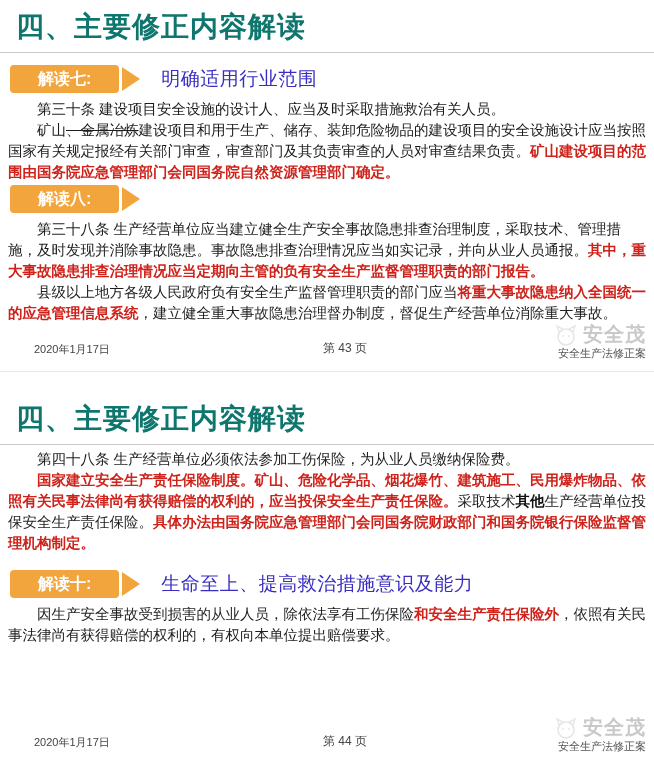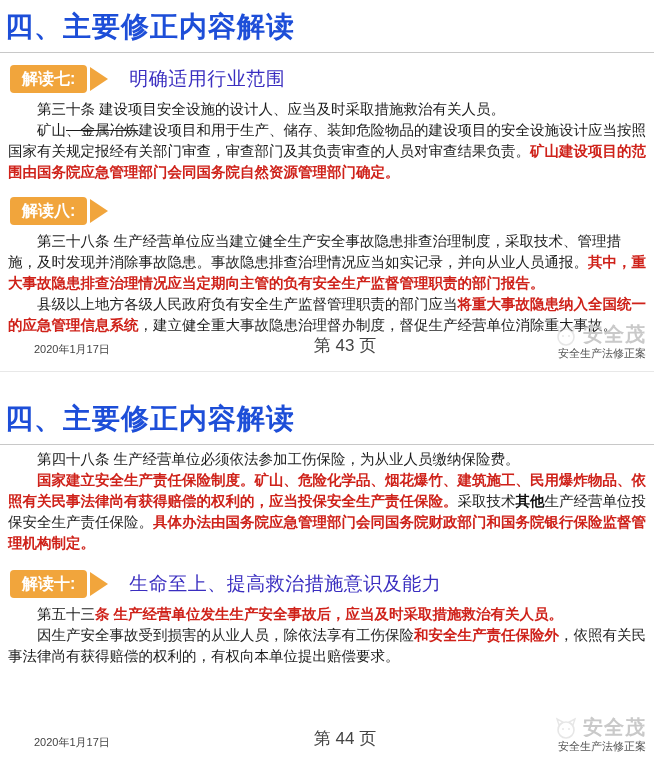--- a/index.html
+++ b/index.html
@@ -13,43 +13,43 @@
   .slide{
     position:relative;
     width:654px;
     box-sizing:border-box;
     background:#ffffff;
   }
   .slide-1{height:372px;border-bottom:1px solid #e8e8e8;}
   .slide-2{height:392px;}
   .slide-title{
     margin:0;
-    padding:10px 0 6px 5px;
+    padding:10px 0 6px 16px;
     font-size:28px;
     line-height:34px;
     font-weight:bold;
-    color:#1d4ed8;
+    color:#0f766e;
     letter-spacing:1px;
   }
   .title-rule{
     height:1px;background:#9a9a9a;opacity:.55;
     margin:2px 0 0 0;border:none;width:654px;
   }
   .section-header{
     display:flex;align-items:center;
     margin:12px 0 6px 10px;
   }
   .badge{
     position:relative;
     background:#f1a53c;
     color:#ffffff;
     font-weight:bold;
     font-size:16px;
     line-height:28px;
-    padding:0 12px;
+    padding:0 28px;
     border-radius:4px;
     flex:0 0 auto;
   }
   .badge::after{
     content:"";
     position:absolute;
     left:100%;top:50%;
     transform:translateY(-50%);
     margin-left:3px;
     border-left:18px solid #f1a53c;
@@ -77,21 +77,21 @@
     position:absolute;
     left:0;right:0;bottom:6px;
     height:48px;
   }
   .footer-date{
     position:absolute;left:34px;bottom:8px;
     font-size:11px;color:#444;
   }
   .footer-page{
     position:absolute;left:0;right:0;bottom:8px;
-    text-align:center;font-size:17px;color:#444;margin-left:36px;
+    text-align:center;font-size:12px;color:#444;margin-left:36px;
   }
   .watermark{
     position:absolute;right:8px;bottom:4px;
     text-align:right;
   }
   .wm-row{
     display:flex;align-items:center;justify-content:flex-end;
   }
   .wm-logo{width:30px;height:22px;opacity:.45;margin-right:2px;}
   .wm-brand{
@@ -112,21 +112,21 @@
   <div class="section-header">
     <span class="badge">解读七:</span>
     <h2 class="section-heading">明确适用行业范围</h2>
   </div>
 
   <div class="body-text">
     <p><span>第三十条  建设项目安全设施的设计人、应当及时采取措施救治有关人员。</span></p>
     <p><span>矿山</span><span class="strike">、金属冶炼</span><span>建设项目和用于生产、储存、装卸危险物品的建设项目的安全设施设计应当按照国家有关规定报经有关部门审查，审查部门及其负责审查的人员对审查结果负责。</span><span class="red-b">矿山建设项目的范围由国务院应急管理部门会同国务院自然资源管理部门确定。</span></p>
   </div>
 
-  <div class="section-header" style="margin-top:14px;">
+  <div class="section-header" style="margin-top:2px;">
     <span class="badge">解读八:</span>
   </div>
 
   <div class="body-text">
     <p><span>第三十八条  生产经营单位应当建立健全生产安全事故隐患排查治理制度，采取技术、管理措施，及时发现并消除事故隐患。事故隐患排查治理情况应当如实记录，并向从业人员通报。</span><span class="red-b">其中，重大事故隐患排查治理情况应当定期向主管的负有安全生产监督管理职责的部门报告。</span></p>
     <p><span>县级以上地方各级人民政府负有安全生产监督管理职责的部门应当</span><span class="red-b">将重大事故隐患纳入全国统一的应急管理信息系统</span><span>，建立健全重大事故隐患治理督办制度，督促生产经营单位消除重大事故。</span></p>
   </div>
 
   <div class="footer">
     <span class="footer-date">2020年1月17日</span>
@@ -156,21 +156,20 @@
     <p><span>第四十八条  生产经营单位必须依法参加工伤保险，为从业人员缴纳保险费。</span></p>
     <p><span class="red-b">国家建立安全生产责任保险制度。矿山、危险化学品、烟花爆竹、建筑施工、民用爆炸物品、依照有关民事法律尚有获得赔偿的权利的，应当投保安全生产责任保险。</span><span>采取技术</span><span class="blk-b">其他</span><span>生产经营单位投保安全生产责任保险。</span><span class="red-b">具体办法由国务院应急管理部门会同国务院财政部门和国务院银行保险监督管理机构制定。</span></p>
   </div>
 
   <div class="section-header" style="margin-top:16px;">
     <span class="badge">解读十:</span>
     <h2 class="section-heading">生命至上、提高救治措施意识及能力</h2>
   </div>
 
   <div class="body-text">
-    <p><span>第五十三</span><span class="red-b">条 生产经营单位发生生产安全事故后，应当及时采取措施救治有关人员。</span></p>
     <p><span>因生产安全事故受到损害的从业人员，除依法享有工伤保险</span><span class="red-b">和安全生产责任保险外</span><span>，依照有关民事法律尚有获得赔偿的权利的，有权向本单位提出赔偿要求。</span></p>
   </div>
 
   <div class="footer">
     <span class="footer-date">2020年1月17日</span>
     <span class="footer-page">第 44 页</span>
     <div class="watermark">
       <div class="wm-row">
         <svg class="wm-logo" viewBox="0 0 30 22">
           <circle cx="15" cy="13" r="8" fill="none" stroke="#c9c9c9" stroke-width="1.6"></circle>

